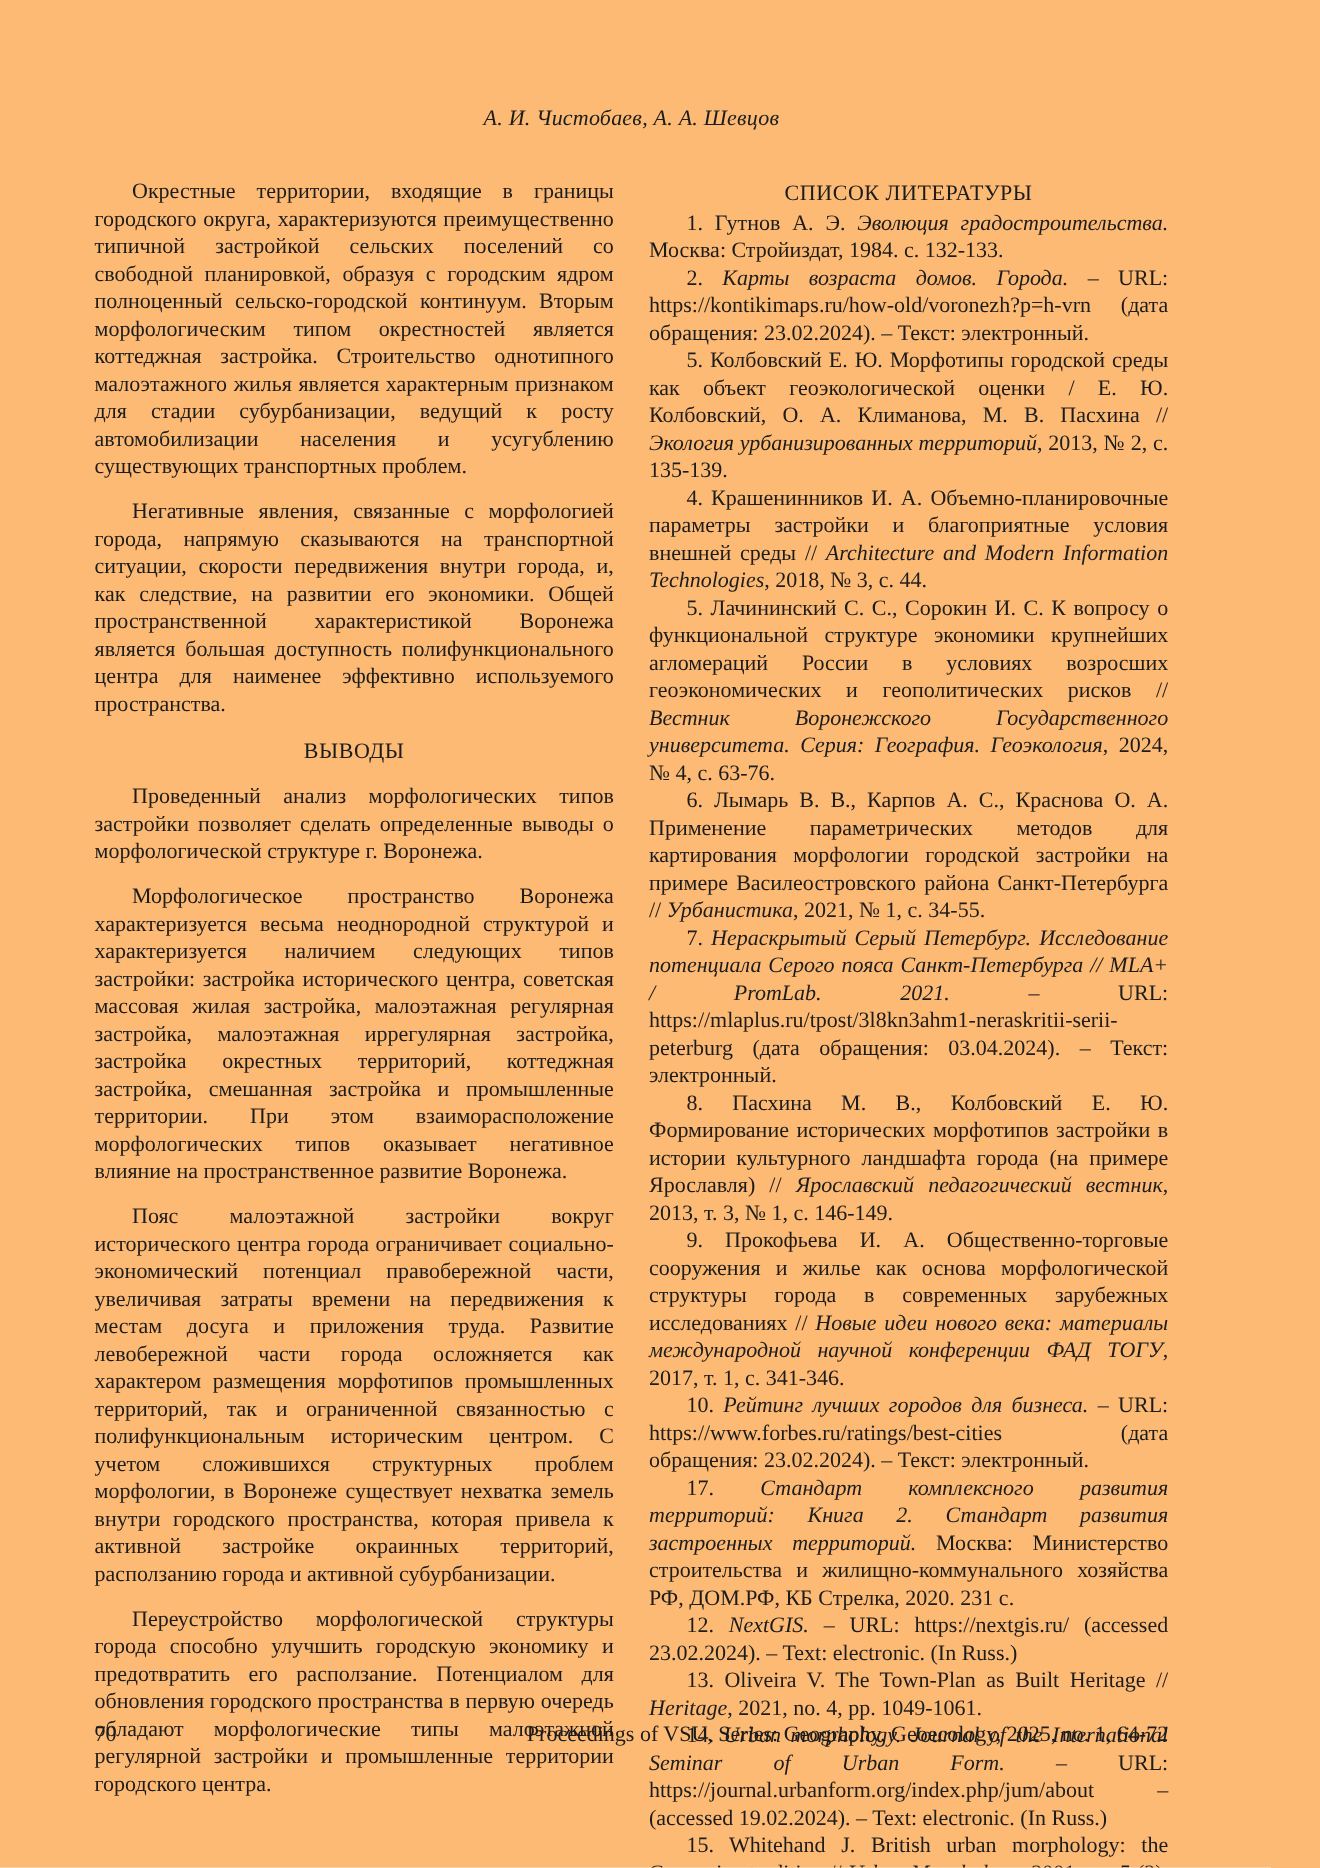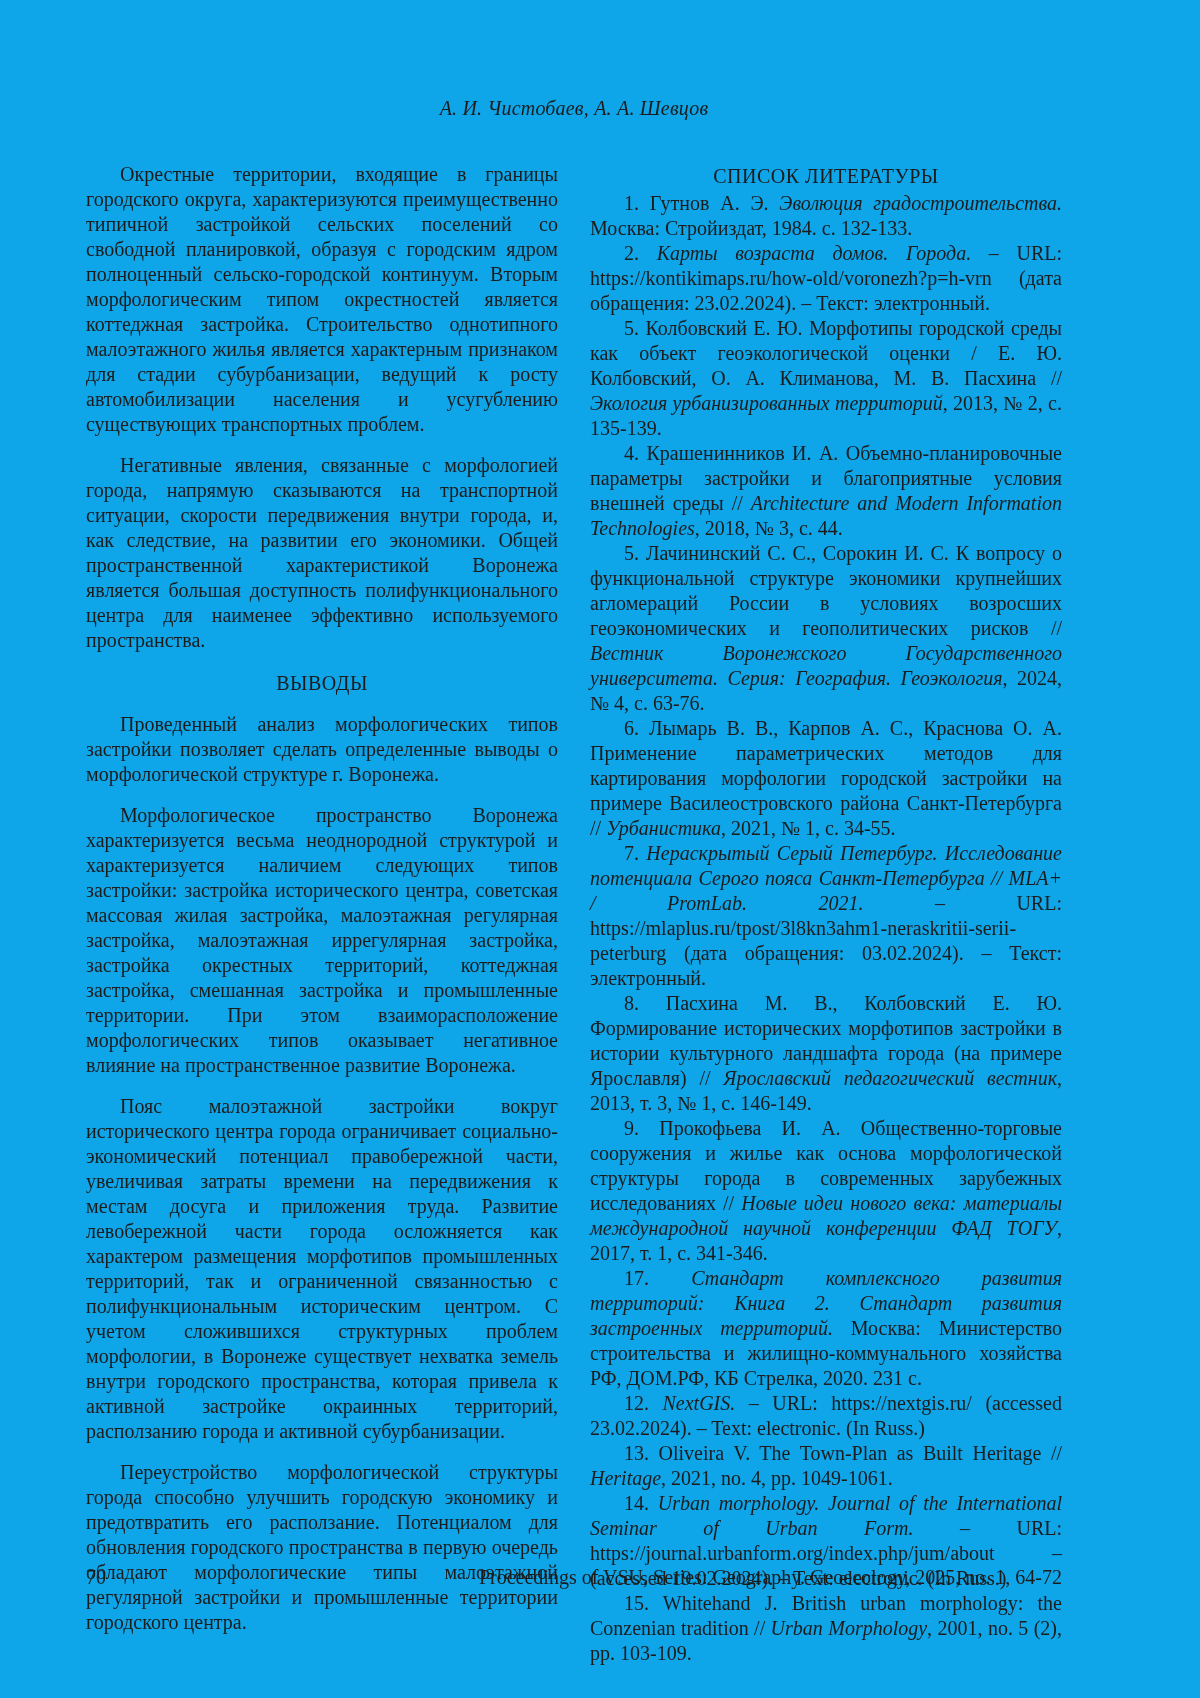--- a/index.html
+++ b/index.html
@@ -6,21 +6,21 @@
   html, body { background: #ffffff; }
   body {
     width: 1200px; height: 1698px;
     font-family: "Liberation Serif", "DejaVu Serif", serif;
     color: #1c1c1c;
     -webkit-font-smoothing: antialiased;
   }
   .page {
     position: relative;
     width: 1200px; height: 1698px;
-    background: #0ea5e9;
+    background: #fdba74;
     overflow: hidden;
   }
   .running-head {
     position: absolute;
     top: 97px; left: 86px; width: 976px;
     text-align: center;
     font-style: italic;
     font-size: 20px;
     letter-spacing: 0.2px;
   }
@@ -79,23 +79,24 @@
     <div class="column">
       <h2 class="sec-heading">СПИСОК ЛИТЕРАТУРЫ</h2>
 
       <div>
           <p class="ref"><span>1. Гутнов А. Э. </span><span class="i">Эволюция градостроительства.</span><span> Москва: Стройиздат, 1984. с. 132-133.</span></p>
           <p class="ref"><span>2. </span><span class="i">Карты возраста домов. Города.</span><span> – URL: https://kontikimaps.ru/how-old/voronezh?p=h-vrn (дата обращения: 23.02.2024). – Текст: электронный.</span></p>
           <p class="ref"><span>5. Колбовский Е. Ю. Морфотипы городской среды как объект геоэкологической оценки / Е. Ю. Колбовский, О. А. Климанова, М. В. Пасхина // </span><span class="i">Экология урбанизированных территорий</span><span>, 2013, № 2, с. 135-139.</span></p>
           <p class="ref"><span>4. Крашенинников И. А. Объемно-планировочные параметры застройки и благоприятные условия внешней среды // </span><span class="i">Architecture and Modern Information Technologies</span><span>, 2018, № 3, с. 44.</span></p>
           <p class="ref"><span>5. Лачининский С. С., Сорокин И. С. К вопросу о функциональной структуре экономики крупнейших агломераций России в условиях возросших геоэкономических и геополитических рисков // </span><span class="i">Вестник Воронежского Государственного университета. Серия: География. Геоэкология</span><span>, 2024, № 4, с. 63-76.</span></p>
           <p class="ref"><span>6. Лымарь В. В., Карпов А. С., Краснова О. А. Применение параметрических методов для картирования морфологии городской застройки на примере Василеостровского района Санкт-Петербурга // </span><span class="i">Урбанистика</span><span>, 2021, № 1, с. 34-55.</span></p>
-          <p class="ref"><span>7. </span><span class="i">Нераскрытый Серый Петербург. Исследование потенциала Серого пояса Санкт-Петербурга // MLA+ / PromLab. 2021.</span><span> – URL: https://mlaplus.ru/tpost/3l8kn3ahm1-neraskritii-serii-peterburg (дата обращения: 03.02.2024). – Текст: электронный.</span></p>
+          <p class="ref"><span>7. </span><span class="i">Нераскрытый Серый Петербург. Исследование потенциала Серого пояса Санкт-Петербурга // MLA+ / PromLab. 2021.</span><span> – URL: https://mlaplus.ru/tpost/3l8kn3ahm1-neraskritii-serii-peterburg (дата обращения: 03.04.2024). – Текст: электронный.</span></p>
           <p class="ref"><span>8. Пасхина М. В., Колбовский Е. Ю. Формирование исторических морфотипов застройки в истории культурного ландшафта города (на примере Ярославля) // </span><span class="i">Ярославский педагогический вестник</span><span>, 2013, т. 3, № 1, с. 146-149.</span></p>
           <p class="ref"><span>9. Прокофьева И. А. Общественно-торговые сооружения и жилье как основа морфологической структуры города в современных зарубежных исследованиях // </span><span class="i">Новые идеи нового века: материалы международной научной конференции ФАД ТОГУ</span><span>, 2017, т. 1, с. 341-346.</span></p>
+          <p class="ref"><span>10. </span><span class="i">Рейтинг лучших городов для бизнеса.</span><span> – URL: https://www.forbes.ru/ratings/best-cities (дата обращения: 23.02.2024). – Текст: электронный.</span></p>
           <p class="ref"><span>17. </span><span class="i">Стандарт комплексного развития территорий: Книга 2. Стандарт развития застроенных территорий.</span><span> Москва: Министерство строительства и жилищно-коммунального хозяйства РФ, ДОМ.РФ, КБ Стрелка, 2020. 231 с.</span></p>
           <p class="ref"><span>12. </span><span class="i">NextGIS.</span><span> – URL: https://nextgis.ru/ (accessed 23.02.2024). – Text: electronic. (In Russ.)</span></p>
           <p class="ref"><span>13. Oliveira V. The Town-Plan as Built Heritage // </span><span class="i">Heritage</span><span>, 2021, no. 4, pp. 1049-1061.</span></p>
           <p class="ref"><span>14. </span><span class="i">Urban morphology. Journal of the International Seminar of Urban Form.</span><span> – URL: https://journal.urbanform.org/index.php/jum/about – (accessed 19.02.2024). – Text: electronic. (In Russ.)</span></p>
           <p class="ref"><span>15. Whitehand J. British urban morphology: the Conzenian tradition // </span><span class="i">Urban Morphology</span><span>, 2001, no. 5 (2), pp. 103-109.</span></p>
         </div>
 
     </div>
 
   </div>

